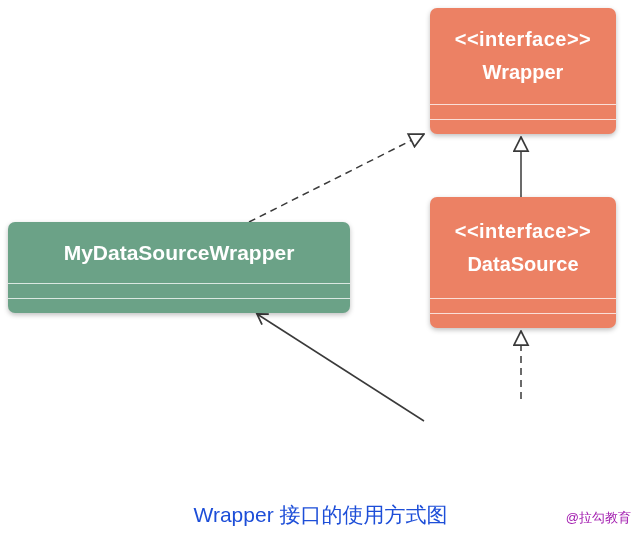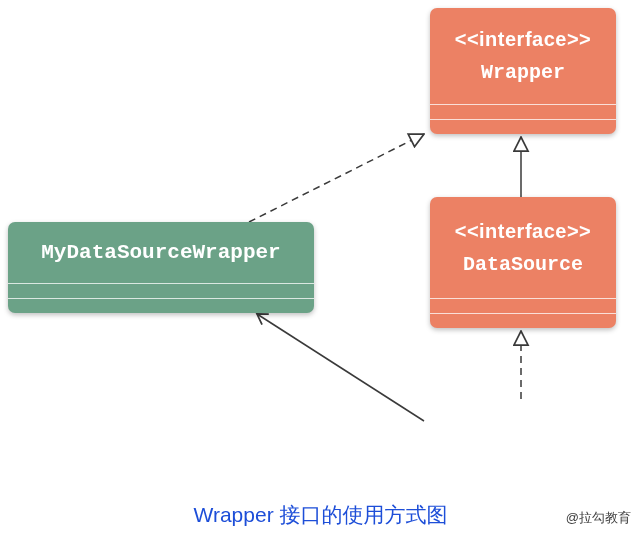--- a/index.html
+++ b/index.html
@@ -36,41 +36,41 @@
   .node.green  { background: #6BA287; }
   .node .title {
     flex: 1;
     display: flex;
     flex-direction: column;
     justify-content: center;
     gap: 10px;
     padding: 4px 18px;
   }
   .node .stereotype { font-size: 20px; letter-spacing: 0.5px; }
-  .node .cls-name   { font-size: 20px; font-family: Liberation Mono, monospace; }
+  .node .cls-name   { font-size: 20px; }
   .node.green .cls-name { font-size: 21px; }
   .node .compartment {
     height: 14px;
     border-top: 1px solid rgba(255,255,255,0.75);
   }
   .caption {
     position: absolute;
     left: 0;
     top: 501px;
     width: 641px;
     text-align: center;
     font-size: 21px;
     color: #1d4ed8;
   }
   .watermark {
     position: absolute;
     right: 10px;
     top: 509px;
     font-size: 13px;
-    color: #404040;
+    color: #a21caf;
   }
 </style>
 </head>
 <body>
 
 <div class="canvas">
 
   <svg class="connectors" viewBox="0 0 641 539" xmlns="http://www.w3.org/2000/svg">
     <defs>
       <marker id="tri" viewBox="0 0 12 12" refX="11" refY="6" markerWidth="17" markerHeight="17" orient="auto" markerUnits="userSpaceOnUse">
@@ -105,21 +105,21 @@
 
   <div class="node orange" style="left:430px; top:197px; width:186px; height:131px;">
     <div class="title">
       <div class="stereotype">&lt;&lt;interface&gt;&gt;</div>
       <div class="cls-name">DataSource</div>
     </div>
     <div class="compartment"></div>
     <div class="compartment"></div>
   </div>
 
-  <div class="node green" style="left:8px; top:222px; width:306px; height:91px;">
+  <div class="node green" style="left:8px; top:222px; width:342px; height:91px;">
     <div class="title">
       <div class="cls-name">MyDataSourceWrapper</div>
     </div>
     <div class="compartment"></div>
     <div class="compartment"></div>
   </div>
 
 
   <div class="caption">Wrapper 接口的使用方式图</div>
 

